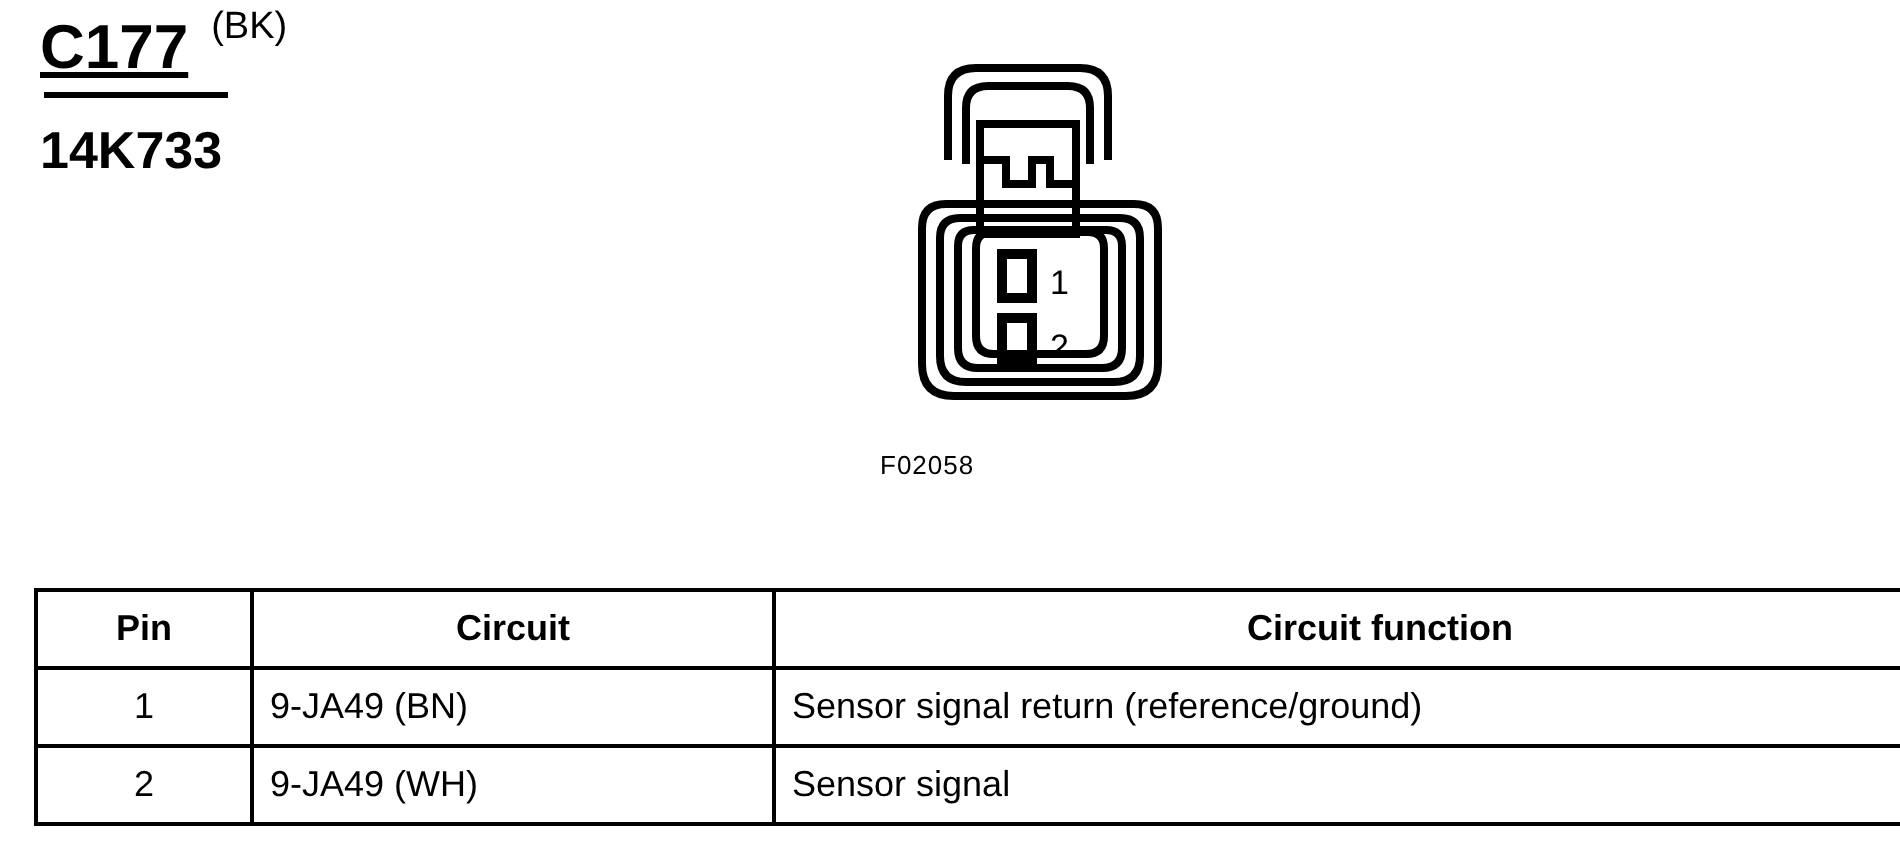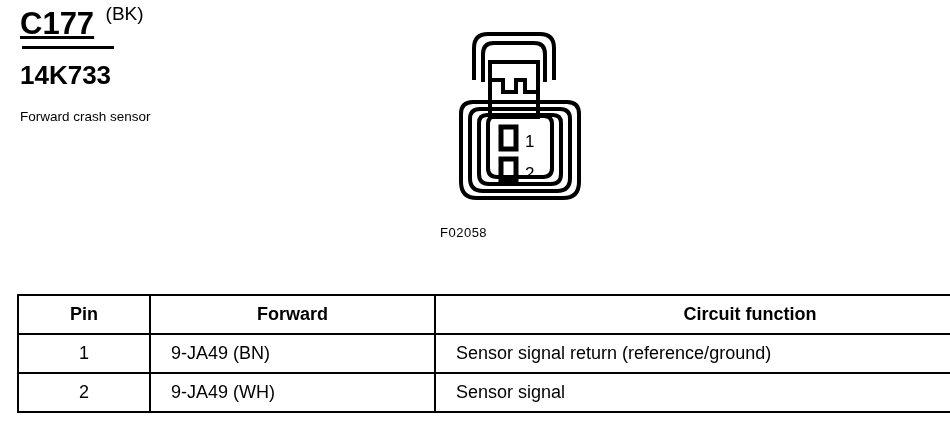--- a/index.html
+++ b/index.html
@@ -99,21 +99,21 @@
   }
   table#pin-table {
     border-collapse: collapse;
     width: 921px;
     table-layout: fixed;
   }
   table#pin-table th,
   table#pin-table td {
     border: 2.5px solid #000000;
     height: 37px;
-    padding: 0 20px;
+    padding: 0 8px;
     font-size: 18px;
     font-weight: normal;
     vertical-align: middle;
   }
   table#pin-table th {
     font-weight: bold;
     text-align: center;
   }
   .col-pin   { width: 90px;  text-align: center; }
   .col-circ  { width: 243px; text-align: left; }
@@ -123,21 +123,20 @@
 </head>
 <body>
 
 <div id="header-block">
   <div id="connector-id-row">
     <span id="connector-id">C177</span>
     <span id="connector-color">(BK)</span>
     <div id="id-underline"></div>
   </div>
   <div id="part-number">14K733</div>
-  <div id="connector-description">Forward crash sensor</div>
 </div>
 
 <div id="connector-figure">
   <svg id="connector-drawing" width="160" height="200" viewBox="0 0 160 200">
 
     <path d="M 34 60 L 34 28 Q 34 14 48 14 L 100 14 Q 114 14 114 28 L 114 60" fill="none" stroke="#000000" stroke-width="4"></path>
 
     <path d="M 43 62 L 43 34 Q 43 23 54 23 L 94 23 Q 105 23 105 34 L 105 62" fill="none" stroke="#000000" stroke-width="4"></path>
 
     <path d="M 50 42 L 98 42 L 98 97 L 50 97 Z" fill="none" stroke="#000000" stroke-width="4"></path>
@@ -161,21 +160,21 @@
   </svg>
 
   <div id="figure-caption">F02058</div>
 </div>
 
 <div id="pin-table-wrap">
   <table id="pin-table">
     <thead>
       <tr>
         <th class="col-pin">Pin</th>
-        <th class="col-circ">Forward</th>
+        <th class="col-circ">Circuit</th>
         <th class="col-func">Circuit function</th>
       </tr>
     </thead>
     <tbody>
       <tr>
         <td class="col-pin">1</td>
         <td class="col-circ">9-JA49 (BN)</td>
         <td class="col-func">Sensor signal return (reference/ground)</td>
       </tr>
       <tr>

